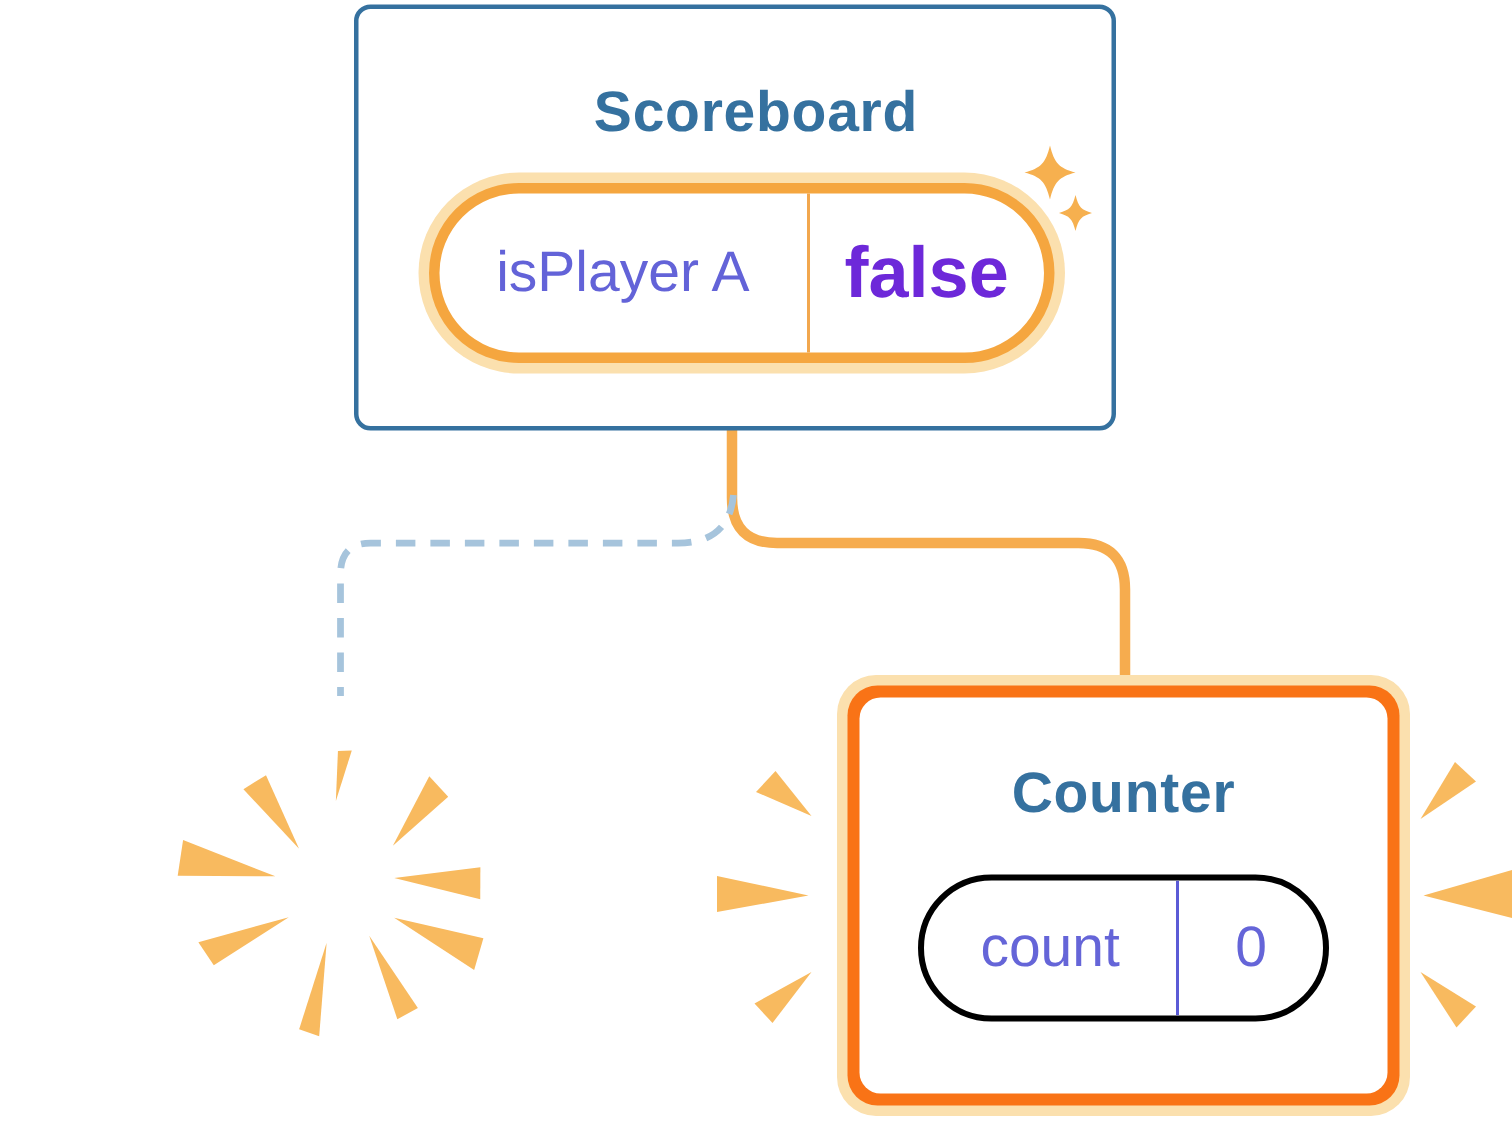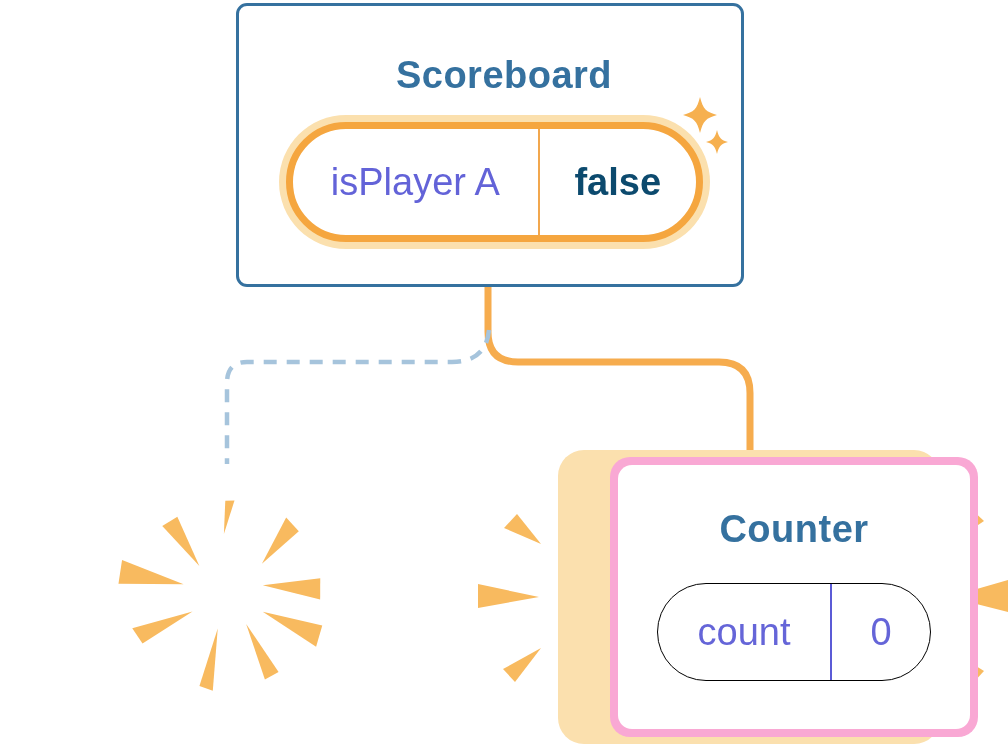--- a/index.html
+++ b/index.html
@@ -32,43 +32,43 @@
     box-shadow:0 0 0 7px #FBE0AE;
     display:flex;align-items:stretch;
   }
   .sb-pill .pill-name{
     flex:250 0 0;display:flex;align-items:center;justify-content:center;
     border-right:2px solid #F2A74E;
     font-size:38px;color:#6363D8;
   }
   .sb-pill .pill-value{
     flex:160 0 0;display:flex;align-items:center;justify-content:center;
-    font-size:38px;font-weight:700;color:#0c4a6e;
+    font-size:48px;font-weight:700;color:#6d28d9;
   }
 
   
   .counter-card{
     position:absolute;left:558px;top:450px;width:382px;height:294px;
     box-sizing:border-box;background:#FBE0AE;border-radius:26px;
     padding:7px;z-index:2;
   }
   .counter-mid{
     width:100%;height:100%;box-sizing:border-box;
-    background:#f9a8d4;border-radius:20px;padding:8px;margin-left:45px;
+    background:#f97316;border-radius:20px;padding:8px;
   }
   .counter-inner{
     width:100%;height:100%;box-sizing:border-box;position:relative;
     background:#fff;border-radius:14px;
   }
   .counter-inner .card-title{margin:0;padding-top:43px;}
 
   .cnt-pill{
     position:absolute;left:39px;top:118px;width:274px;height:98px;
     box-sizing:border-box;background:#fff;
-    border:1px solid #000000;border-radius:999px;
+    border:4px solid #000000;border-radius:999px;
     display:flex;align-items:stretch;overflow:hidden;
   }
   .cnt-pill .pill-name{
     flex:172 0 0;display:flex;align-items:center;justify-content:center;
     border-right:2px solid #5B5BD6;
     font-size:38px;color:#6565D8;
   }
   .cnt-pill .pill-value{
     flex:98 0 0;display:flex;align-items:center;justify-content:center;
     font-size:38px;color:#6565D8;

